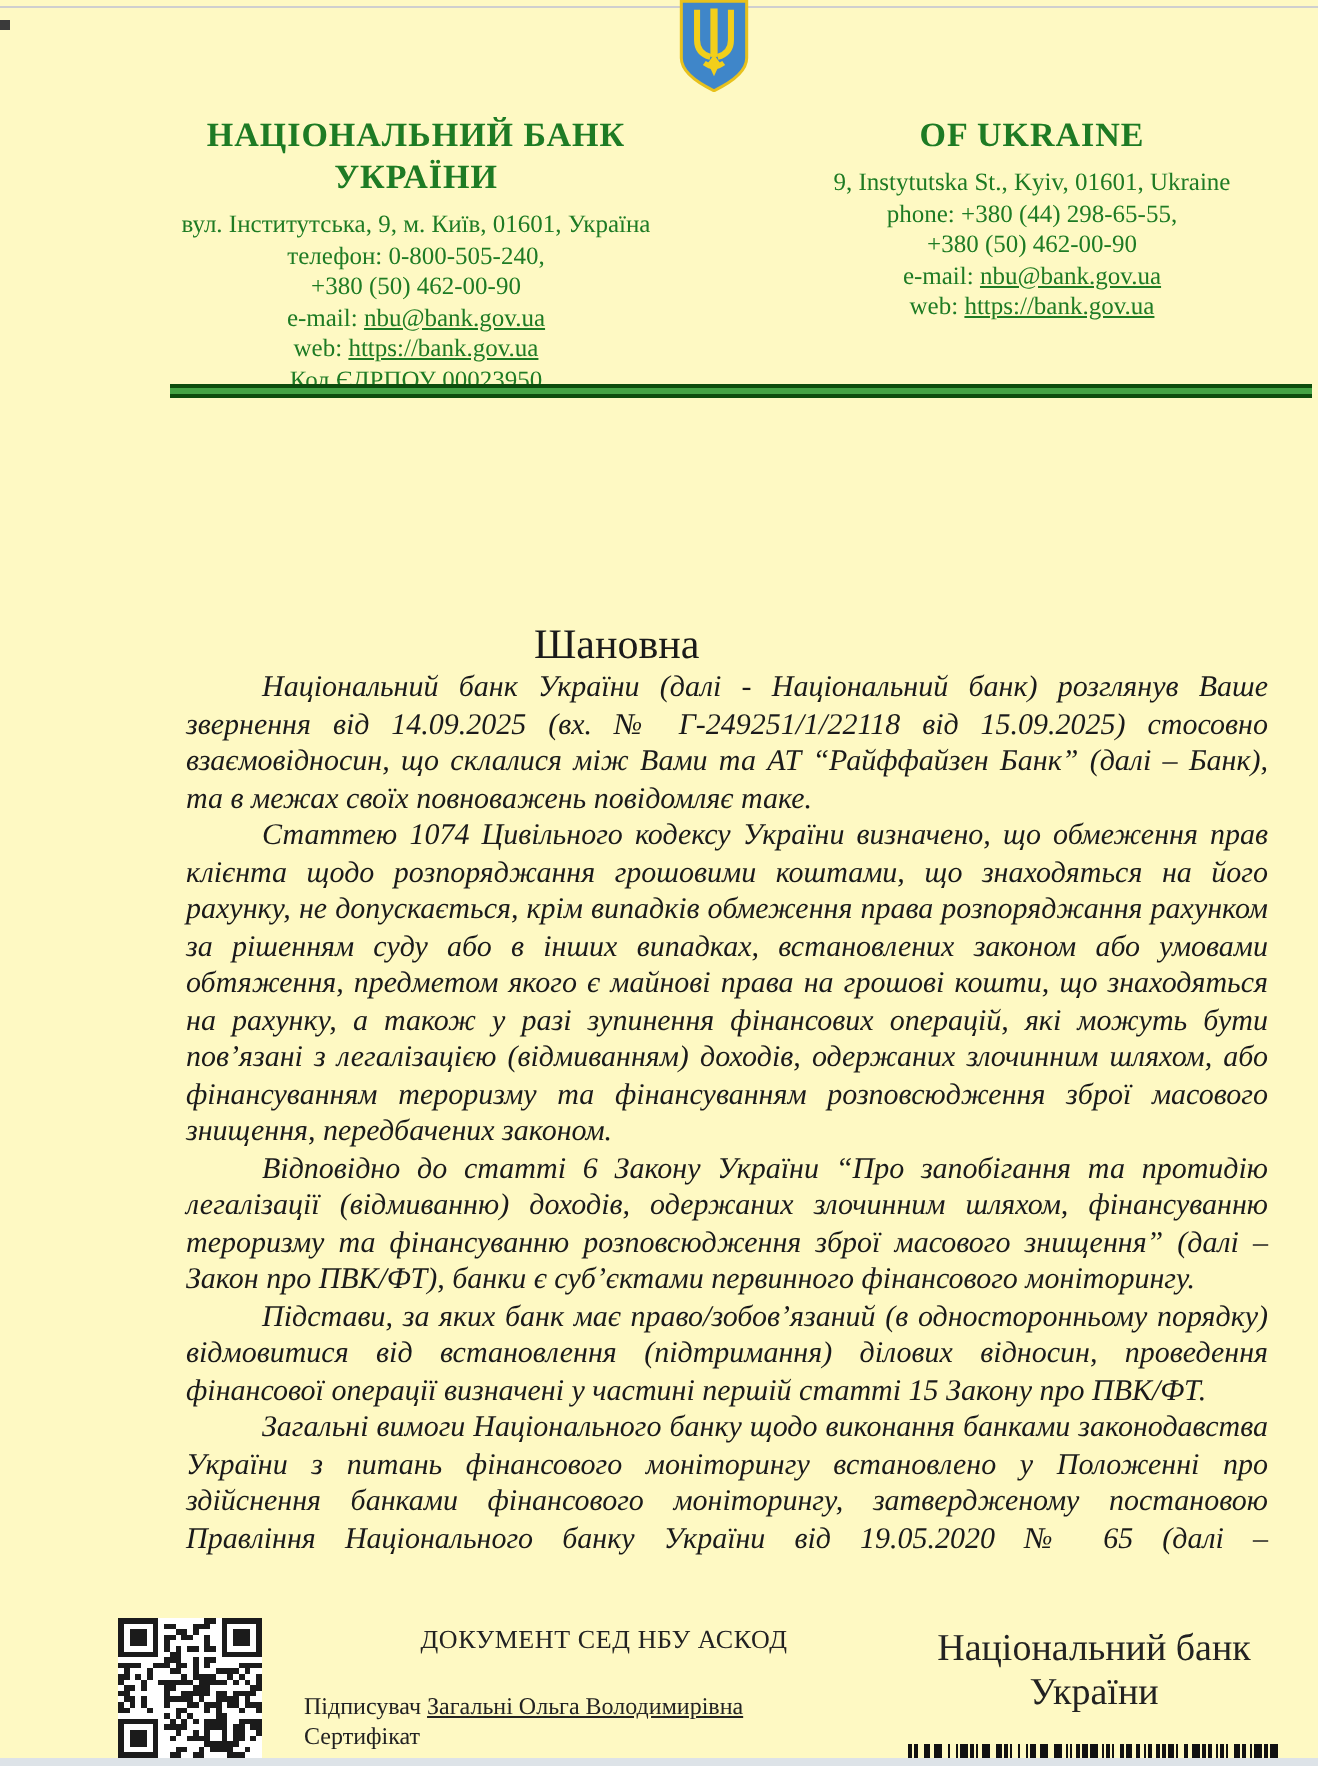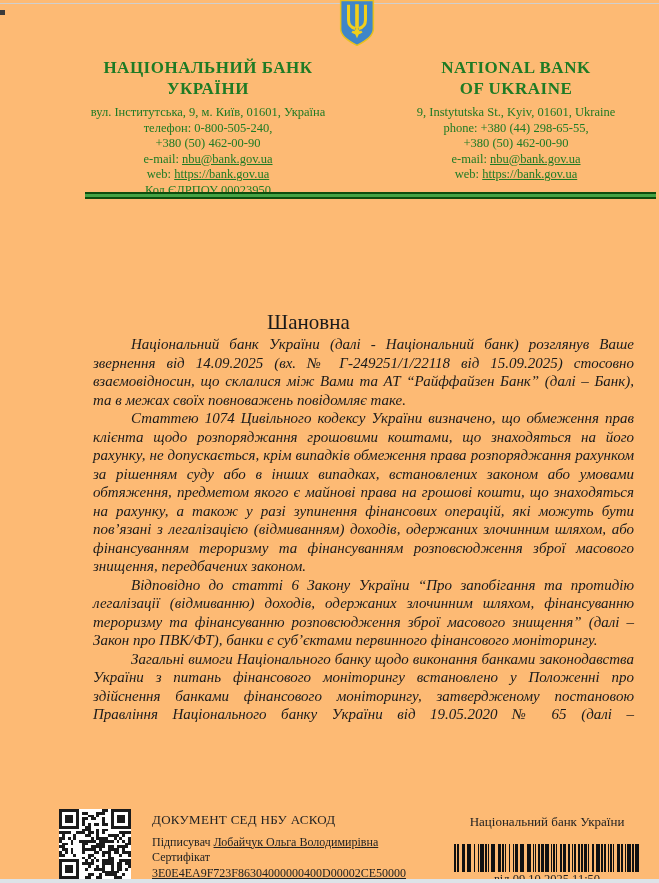--- a/index.html
+++ b/index.html
@@ -1,17 +1,17 @@
 <!DOCTYPE html>
 <html><head>
 <meta charset="utf-8">
 <style>
   html,body{margin:0;padding:0;background:#fff;}
   .page{
-    position:relative;width:659px;height:883px;background:#fdba74;overflow:hidden;
+    position:relative;width:659px;height:883px;background:#fef9c3;overflow:hidden;
     font-family:"Liberation Serif","DejaVu Serif",serif;color:#1a1a1a;
   }
   .top-edge{position:absolute;top:3px;left:0;right:0;height:1px;background:#cfcfcf;}
   .edge-mark{position:absolute;left:0;top:10px;width:5px;height:5px;background:#3a3a3a;}
   .bottom-edge{position:absolute;bottom:0;left:0;right:0;height:4px;background:#dde3e8;}
 
   
   .emblem{position:absolute;left:338px;top:0;width:38px;height:46px;}
   .hdr-col{position:absolute;text-align:center;color:#1e7b24;}
   .hdr-left{left:62px;top:57px;width:292px;}
@@ -26,24 +26,24 @@
   .subject{position:absolute;left:93px;top:268px;font-size:15.5px;}
   .salutation{position:absolute;left:267px;top:310px;font-size:21px;}
   .body-text{position:absolute;left:93px;top:335px;width:541px;font-size:15px;line-height:18.5px;text-align:justify;font-style:italic;}
   .body-text p{margin:0;text-indent:38px;}
   .body-text p.cut{text-align-last:justify;}
 
   
   .qr{position:absolute;left:59px;top:809px;width:72px;height:70px;}
   .qr svg{display:block;}
   .sig-block{position:absolute;left:152px;top:812px;width:300px;font-size:12px;line-height:15.5px;color:#222;}
-  .sig-title{font-size:13px;letter-spacing:.3px;margin-bottom:7px;}
+  .sig-title{font-size:13px;letter-spacing:.3px;margin-bottom:18px;text-align:center;}
   .u{text-decoration:underline;}
   .stamp{position:absolute;left:443px;top:814px;width:208px;text-align:center;color:#222;}
-  .stamp-org{font-size:13px;margin-bottom:14px;}
+  .stamp-org{font-size:19px;margin-bottom:14px;}
   .barcode{width:186px;height:28px;margin:0 auto;}
   .barcode svg{display:block;}
   .stamp-num{font-size:12.5px;margin-top:2px;}
   .stamp-date{font-size:12.5px;}
 </style>
 </head>
 <body>
 
 <div class="page">
   <div class="top-edge"></div>
@@ -72,40 +72,40 @@
       <div>телефон: 0-800-505-240,</div>
       <div>+380 (50) 462-00-90</div>
       <div><span>e-mail: </span><a>nbu@bank.gov.ua</a></div>
       <div><span>web: </span><a>https://bank.gov.ua</a></div>
       <div>Код ЄДРПОУ 00023950</div>
     </div>
   </div>
 
   <div class="hdr-col hdr-right">
     <div class="bank-name">
-      <div>NATIONAL BANK</div>
       <div>OF UKRAINE</div>
     </div>
     <div class="contact">
       <div>9, Instytutska St., Kyiv, 01601, Ukraine</div>
       <div>phone: +380 (44) 298-65-55,</div>
       <div>+380 (50) 462-00-90</div>
       <div><span>e-mail: </span><a>nbu@bank.gov.ua</a></div>
       <div><span>web: </span><a>https://bank.gov.ua</a></div>
     </div>
   </div>
 
   <div class="rule"></div>
 
   <div class="salutation">Шановна</div>
 
   <div class="body-text">
     <p>Національний банк України (далі - Національний банк) розглянув Ваше звернення від 14.09.2025 (вх. № Г-249251/1/22118 від 15.09.2025) стосовно взаємовідносин, що склалися між Вами та АТ “Райффайзен Банк” (далі – Банк), та в межах своїх повноважень повідомляє таке.</p>
     <p>Статтею 1074 Цивільного кодексу України визначено, що обмеження прав клієнта щодо розпоряджання грошовими коштами, що знаходяться на його рахунку, не допускається, крім випадків обмеження права розпоряджання рахунком за рішенням суду або в інших випадках, встановлених законом або умовами обтяження, предметом якого є майнові права на грошові кошти, що знаходяться на рахунку, а також у разі зупинення фінансових операцій, які можуть бути пов’язані з легалізацією (відмиванням) доходів, одержаних злочинним шляхом, або фінансуванням тероризму та фінансуванням розповсюдження зброї масового знищення, передбачених законом.</p>
     <p>Відповідно до статті 6 Закону України “Про запобігання та протидію легалізації (відмиванню) доходів, одержаних злочинним шляхом, фінансуванню тероризму та фінансуванню розповсюдження зброї масового знищення” (далі – Закон про ПВК/ФТ), банки є суб’єктами первинного фінансового моніторингу.</p>
+    <p>Підстави, за яких банк має право/зобов’язаний (в односторонньому порядку) відмовитися від встановлення (підтримання) ділових відносин, проведення фінансової операції визначені у частині першій статті 15 Закону про ПВК/ФТ.</p>
     <p class="cut">Загальні вимоги Національного банку щодо виконання банками законодавства України з питань фінансового моніторингу встановлено у Положенні про здійснення банками фінансового моніторингу, затвердженому постановою Правління Національного банку України від 19.05.2020 № 65 (далі –</p>
   </div>
 
   <div class="qr">
       <svg width="72" height="70" viewBox="0 0 25 25" shape-rendering="crispEdges" preserveAspectRatio="none">
         <rect width="25" height="25" fill="#fff"></rect>
         <rect x="15" y="0" width="1" height="1" fill="#1b1b1b"></rect>
         <rect x="16" y="0" width="1" height="1" fill="#1b1b1b"></rect>
         <rect x="8" y="1" width="1" height="1" fill="#1b1b1b"></rect>
         <rect x="9" y="1" width="1" height="1" fill="#1b1b1b"></rect>
@@ -322,21 +322,21 @@
         <rect x="19" y="1" width="5" height="5" fill="#fff"></rect>
         <rect x="20" y="2" width="3" height="3" fill="#1b1b1b"></rect>
         <rect x="0" y="18" width="7" height="7" fill="#1b1b1b"></rect>
         <rect x="1" y="19" width="5" height="5" fill="#fff"></rect>
         <rect x="2" y="20" width="3" height="3" fill="#1b1b1b"></rect>
       </svg>
     </div>
 
   <div class="sig-block">
     <div class="sig-title">ДОКУМЕНТ СЕД НБУ АСКОД</div>
-    <div><span>Підписувач </span><span class="u">Лобайчук Ольга Володимирівна</span></div>
+    <div><span>Підписувач </span><span class="u">Загальні Ольга Володимирівна</span></div>
     <div><span>Сертифікат </span><span class="u">3E0E4EA9F723F86304000000400D00002CE50000</span></div>
     <div>Дійсний до:01.07.2027 16:20:56</div>
   </div>
 
   <div class="stamp">
     <div class="stamp-org">Національний банк України</div>
     <div class="barcode">
         <svg width="186" height="28" shape-rendering="crispEdges">
           <rect x="0" y="0" width="2" height="28" fill="#111"></rect>
           <rect x="3" y="0" width="2" height="28" fill="#111"></rect>

